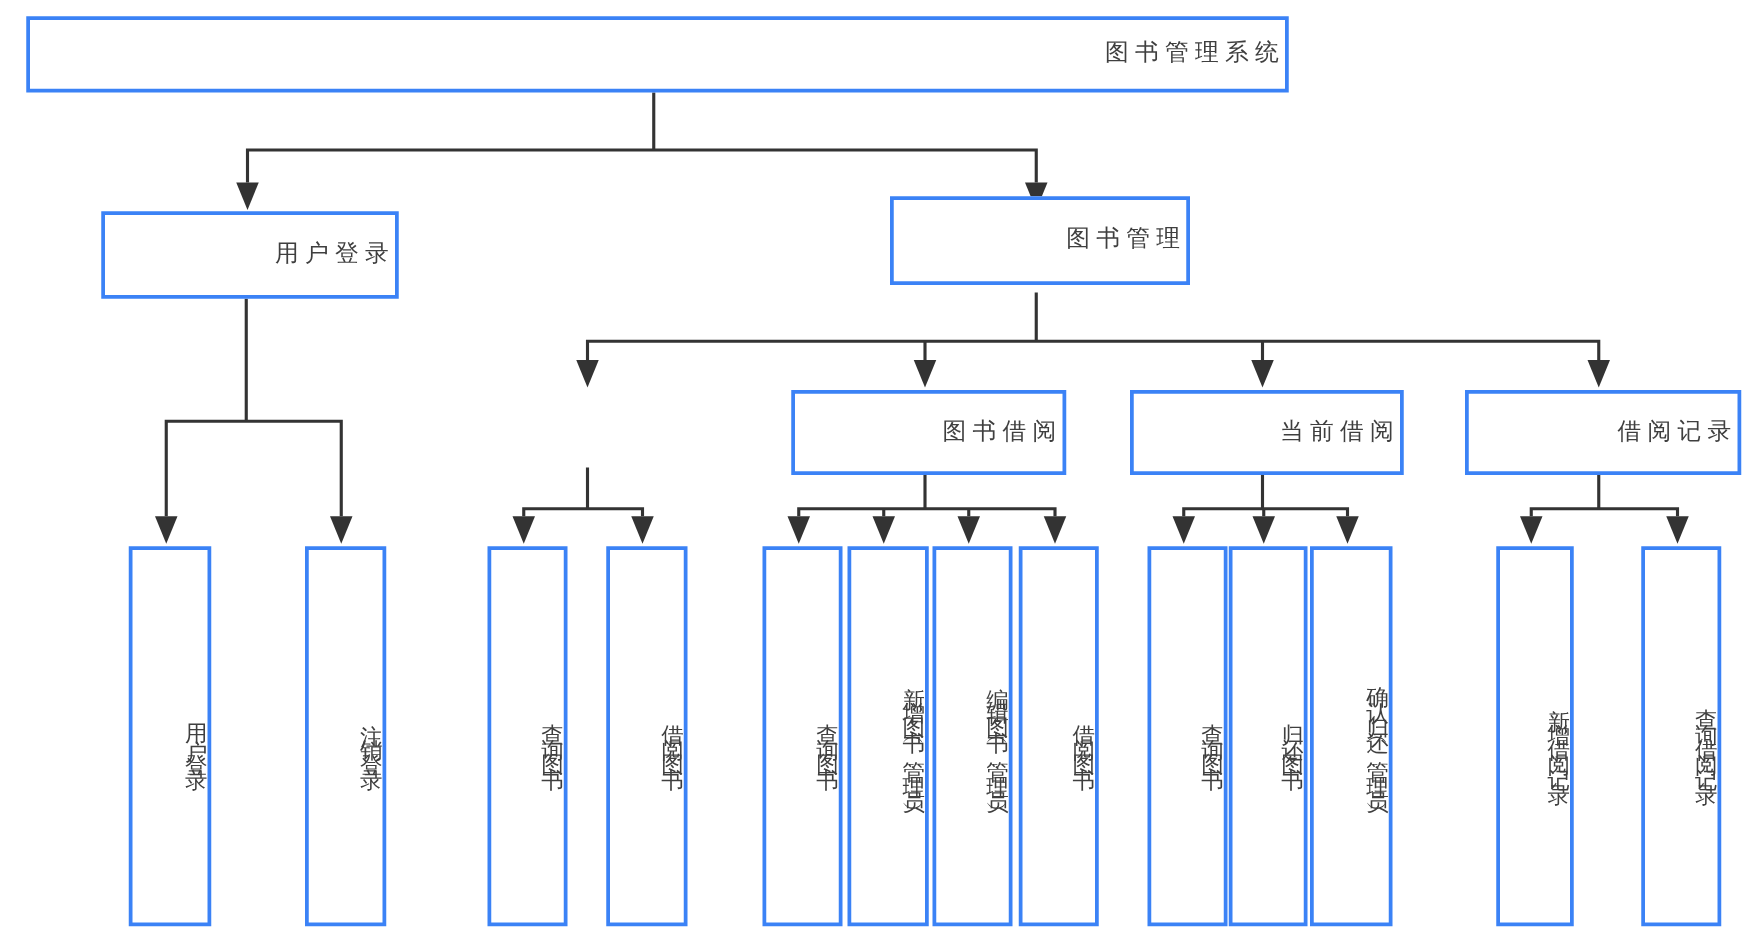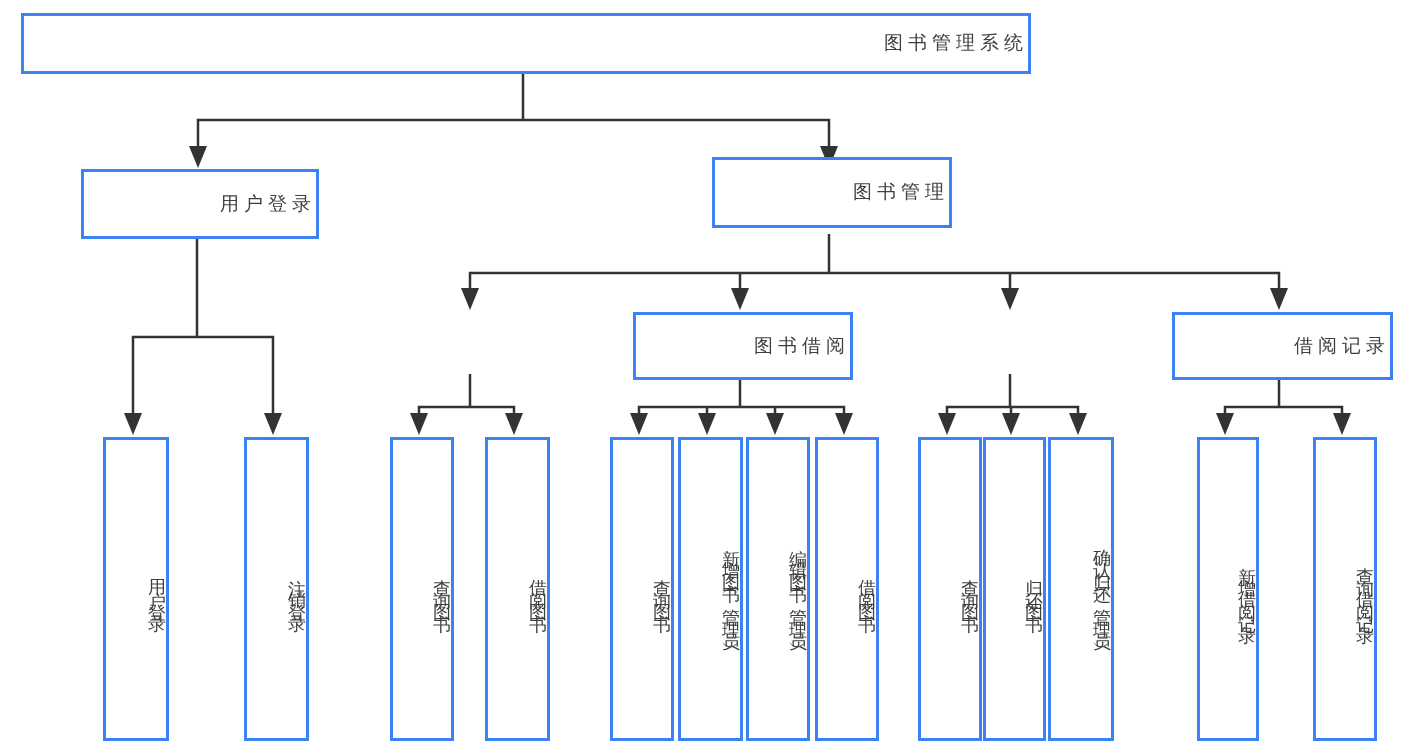--- a/index.html
+++ b/index.html
@@ -81,20 +81,23 @@
   <div class="node hnode" style="left:81px;top:169px;width:232px;height:64px">
     <span>用户登录</span>
   </div>
   <div class="node hnode" style="left:712px;top:157px;width:234px;height:65px">
     <span>图书管理</span>
   </div>
 
   <div class="node hnode" style="left:633px;top:312px;width:214px;height:62px">
     <span>图书借阅</span>
   </div>
+  <div class="node hnode" style="left:904px;top:312px;width:213px;height:62px">
+    <span>当前借阅</span>
+  </div>
   <div class="node hnode" style="left:1172px;top:312px;width:215px;height:62px">
     <span>借阅记录</span>
   </div>
 
   <div class="node vnode" style="left:103px;top:437px;width:60px;height:298px">
     <span>用户登录</span>
   </div>
   <div class="node vnode" style="left:244px;top:437px;width:59px;height:298px">
     <span>注销登录</span>
   </div>

